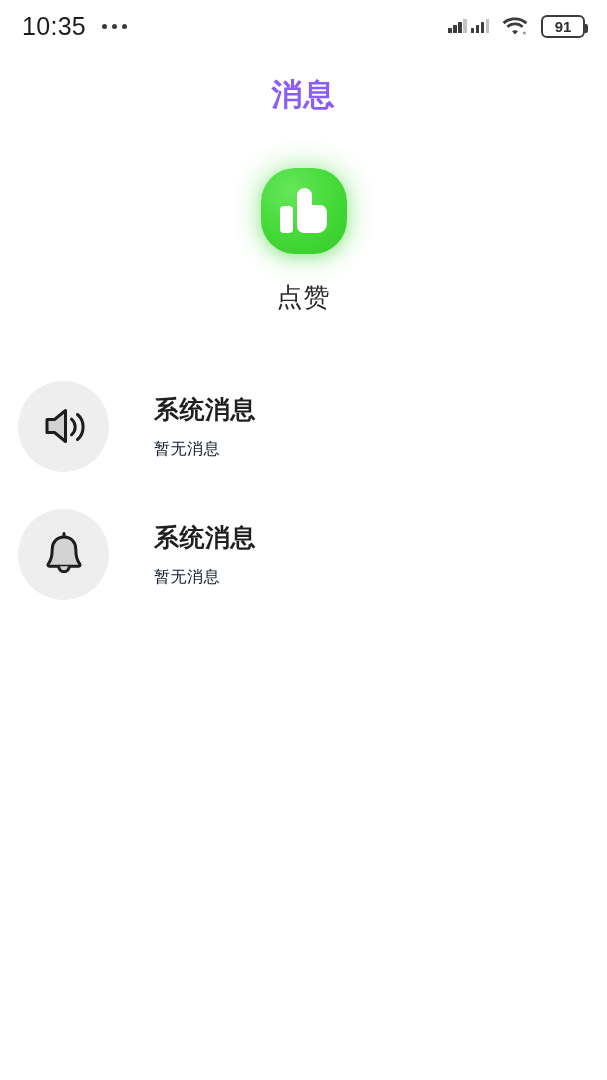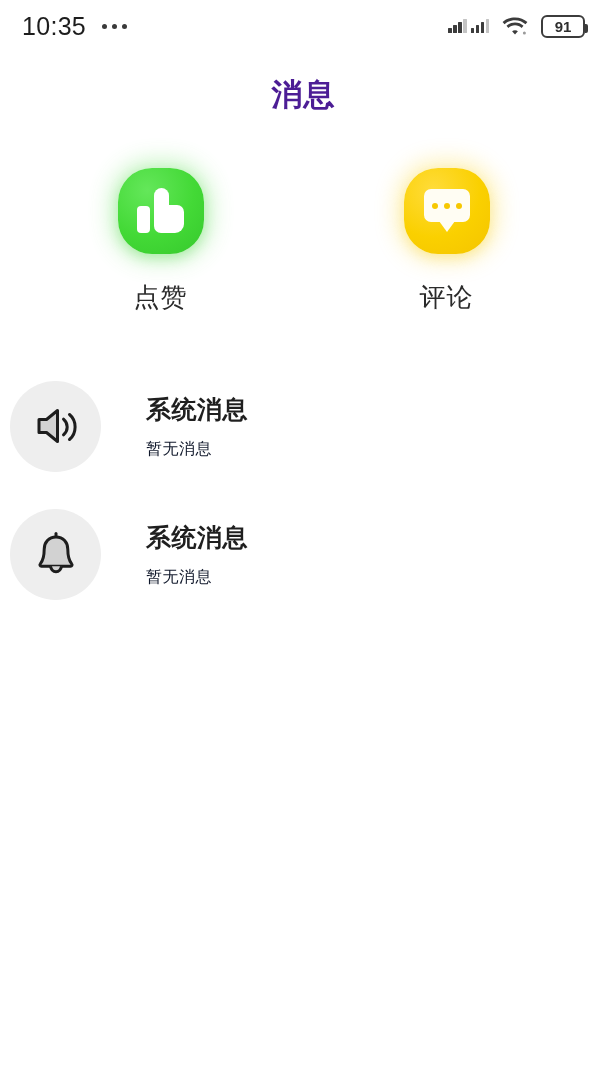--- a/index.html
+++ b/index.html
@@ -41,21 +41,21 @@
   }
   .battery:after{
     content:""; position:absolute; right:-5px; top:7px;
     width:3px; height:9px; background:#3c3c3c; border-radius:0 2px 2px 0;
   }
   .bat-num{ font-size:15px; font-weight:600; color:#2e2e2e; line-height:1; }
 
   
   .page-title{
     position:absolute; top:74px; left:0; width:607px;
-    text-align:center; font-size:31px; font-weight:700; color:#4c1d95;
+    text-align:center; font-size:31px; font-weight:700; color:#8b5cf6;
     letter-spacing:1px;
   }
 
   
   .shortcuts{
     position:absolute; top:168px; left:0; width:607px;
     display:flex; justify-content:center; gap:200px;
   }
   .shortcut{ display:flex; flex-direction:column; align-items:center; cursor:pointer; }
   .tile{
@@ -103,20 +103,21 @@
     width:0; height:0;
     border-left:8px solid transparent; border-right:8px solid transparent;
     border-top:11px solid #fffdf3;
   }
 
   
   .msg-list{ position:absolute; top:362px; left:0; width:607px; }
   .msg-row{
     display:flex; align-items:center; height:128px; padding:0 10px;
     cursor:pointer;
+    margin-left:8px;
   }
   .avatar{
     width:91px; height:91px; border-radius:50%; background:#eeeeee;
     display:flex; align-items:center; justify-content:center; flex:none;
   }
   .msg-text{ margin-left:45px; display:flex; flex-direction:column; gap:13px; }
   .msg-title{ font-size:25px; font-weight:600; color:#1f1f1f; letter-spacing:.5px; }
   .msg-sub{ font-size:16px; color:#0f172a; letter-spacing:.5px; }
 </style>
 </head>
@@ -170,33 +171,20 @@
       <div class="tile tile-like">
         <div class="thumb">
           <span class="pad"></span>
           <span class="finger"></span>
           <span class="palm"></span>
         </div>
       </div>
       <div class="shortcut-label">点赞</div>
     </div>
 
-    <div class="shortcut">
-      <div class="tile tile-comment">
-        <div class="bubble">
-          <span class="body">
-              <i></i>
-              <i></i>
-              <i></i>
-            </span>
-          <span class="tail"></span>
-        </div>
-      </div>
-      <div class="shortcut-label">评论</div>
-    </div>
 
   </div>
 
   <div class="msg-list">
 
     <div class="msg-row">
       <div class="avatar">
         <svg width="46" height="42" viewBox="0 0 46 42">
           <path d="M6 14.5h7.5L24.5 5.5v31L13.5 27.5H6z" fill="#d2d2d2" stroke="#1d1d1d" stroke-width="3" stroke-linejoin="round"></path>
           <path d="M30.5 14.2c2.3 2 3.7 4.6 3.7 7.8s-1.4 5.8-3.7 7.8" fill="none" stroke="#1d1d1d" stroke-width="3" stroke-linecap="round"></path>

